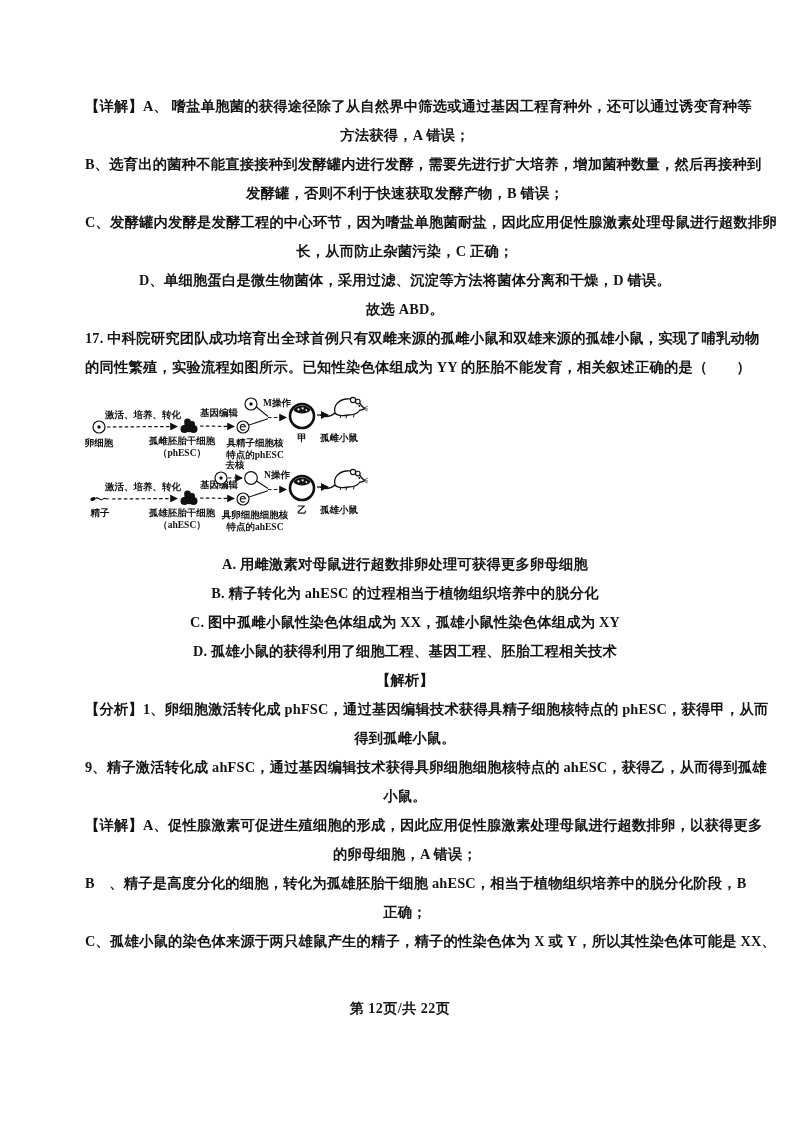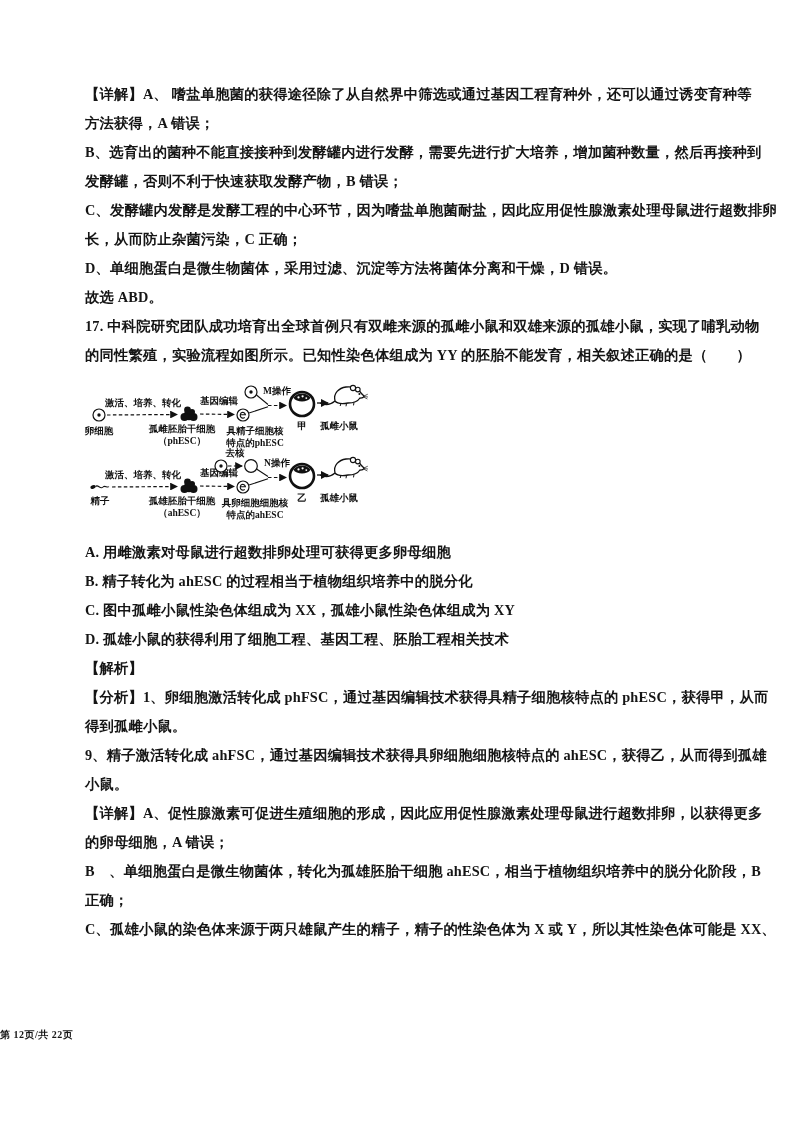--- a/index.html
+++ b/index.html
@@ -7,22 +7,23 @@
     position:relative;
     width:800px;height:1132px;
     background:#ffffff;
     color:#151515;
     font-family:"Liberation Serif","DejaVu Serif",serif;
     font-weight:600;
     overflow:hidden;
   }
   .content{
     position:absolute;
-    left:85px;top:80px;
+    left:85px;top:92px;
     width:640px;
+    text-align:center;
   }
   .ln{
     margin:0;padding:0;
     font-size:14.3px;
     line-height:29px;
     height:29px;
     letter-spacing:0.2px;
     white-space:nowrap;
   }
   .diagram{
@@ -34,23 +35,23 @@
     font-family:"Liberation Serif","DejaVu Serif",serif;
     font-size:9.5px;
     font-weight:600;
     fill:#111;
   }
   .dash{stroke:#111;stroke-width:1.2;stroke-dasharray:3.5 2.4;fill:none;}
   .solid{stroke:#111;stroke-width:1.3;fill:none;}
   .thin{stroke:#111;stroke-width:1.05;fill:none;}
   .footer{
     position:absolute;
-    top:1028px;left:0;width:100%;
-    text-align:left;
-    font-size:10px;
+    top:1000px;left:0;width:100%;
+    text-align:center;
+    font-size:14px;
     letter-spacing:0.5px;
   }
 </style>
 </head>
 <body>
 
 <div class="page">
   <div class="content">
 
     <p class="ln">【详解】A、 嗜盐单胞菌的获得途径除了从自然界中筛选或通过基因工程育种外，还可以通过诱变育种等</p>
@@ -186,20 +187,20 @@
 
     <p class="ln">【解析】</p>
 
     <p class="ln">【分析】1、卵细胞激活转化成 phFSC，通过基因编辑技术获得具精子细胞核特点的 phESC，获得甲，从而</p>
     <p class="ln">得到孤雌小鼠。</p>
     <p class="ln">9、精子激活转化成 ahFSC，通过基因编辑技术获得具卵细胞细胞核特点的 ahESC，获得乙，从而得到孤雄</p>
     <p class="ln">小鼠。</p>
 
     <p class="ln">【详解】A、促性腺激素可促进生殖细胞的形成，因此应用促性腺激素处理母鼠进行超数排卵，以获得更多</p>
     <p class="ln">的卵母细胞，A 错误；</p>
-    <p class="ln">B　、单细胞蛋白是微生物菌体，转化为孤雄胚胎干细胞 ahESC，相当于植物组织培养中的脱分化阶段，B</p>
+    <p class="ln">B　、精子是高度分化的细胞，转化为孤雄胚胎干细胞 ahESC，相当于植物组织培养中的脱分化阶段，B</p>
     <p class="ln">正确；</p>
     <p class="ln">C、孤雄小鼠的染色体来源于两只雄鼠产生的精子，精子的性染色体为 X 或 Y，所以其性染色体可能是 XX、</p>
 
   </div>
 
   <div class="footer">第 12页/共 22页</div>
 </div>
 
 </body></html>

